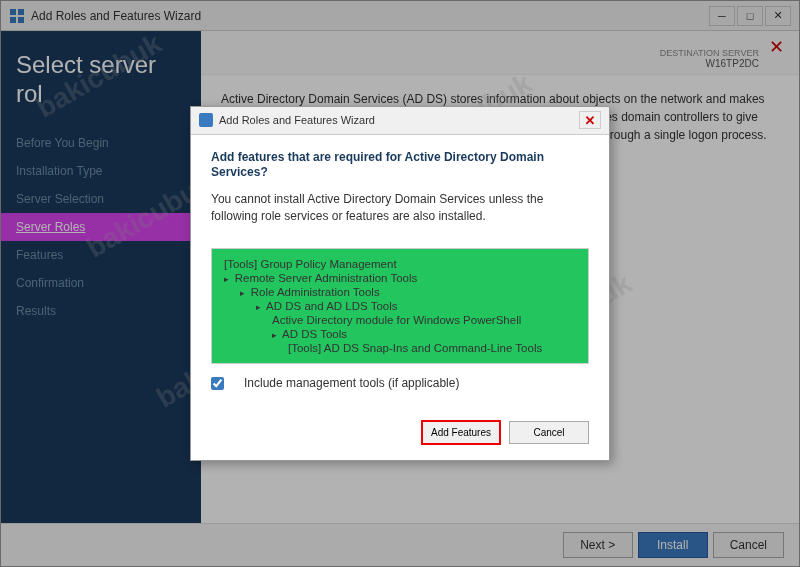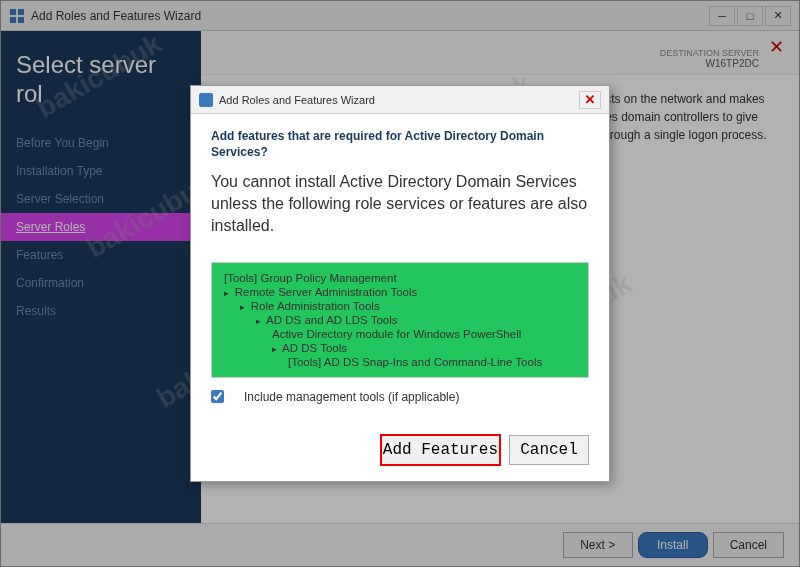--- a/index.html
+++ b/index.html
@@ -140,21 +140,20 @@
       border: 1px solid #aaa;
       background: #f0f0f0;
       cursor: pointer;
       color: #333;
       min-width: 70px;
     }
     .footer-btn.primary {
       background: #3a7abf;
       color: white;
       border-color: #2a5a9f;
-      border-radius: 9px;
     }
     .footer-btn:disabled {
       color: #aaa;
       cursor: default;
     }
 
     
     .watermark {
       position: absolute;
       font-size: 32px;
@@ -225,21 +224,21 @@
       padding: 15px 20px;
     }
     .dialog-heading {
       color: #1a3a5c;
       font-size: 12px;
       font-weight: 600;
       margin-bottom: 10px;
       line-height: 1.3;
     }
     .dialog-text {
-      font-size: 16px;
+      font-size: 12px;
       color: #333;
       margin-bottom: 24px;
       line-height: 1.4;
     }
 
     
     .tree-list {
       border: 1px solid #ccc;
       padding: 8px;
       margin-bottom: 12px;
@@ -281,26 +280,25 @@
     
     .dialog-footer {
       display: flex;
       justify-content: flex-end;
       align-items: center;
       gap: 8px;
       padding: 0 20px 15px 20px;
     }
     .dialog-btn {
       padding: 5px 1px;
-      font-size: 16px;
+      font-size: 10px;
       border: 1px solid #aaa;
       background: #f0f0f0;
       cursor: pointer;
       min-width: 80px;
-      font-family: Liberation Mono, monospace;
     }
     .dialog-btn.add-features {
       border: 2px solid #e00;
       background: #f0f0f0;
       font-weight: 500;
     }
   </style>
 </head>
 <body>
 

